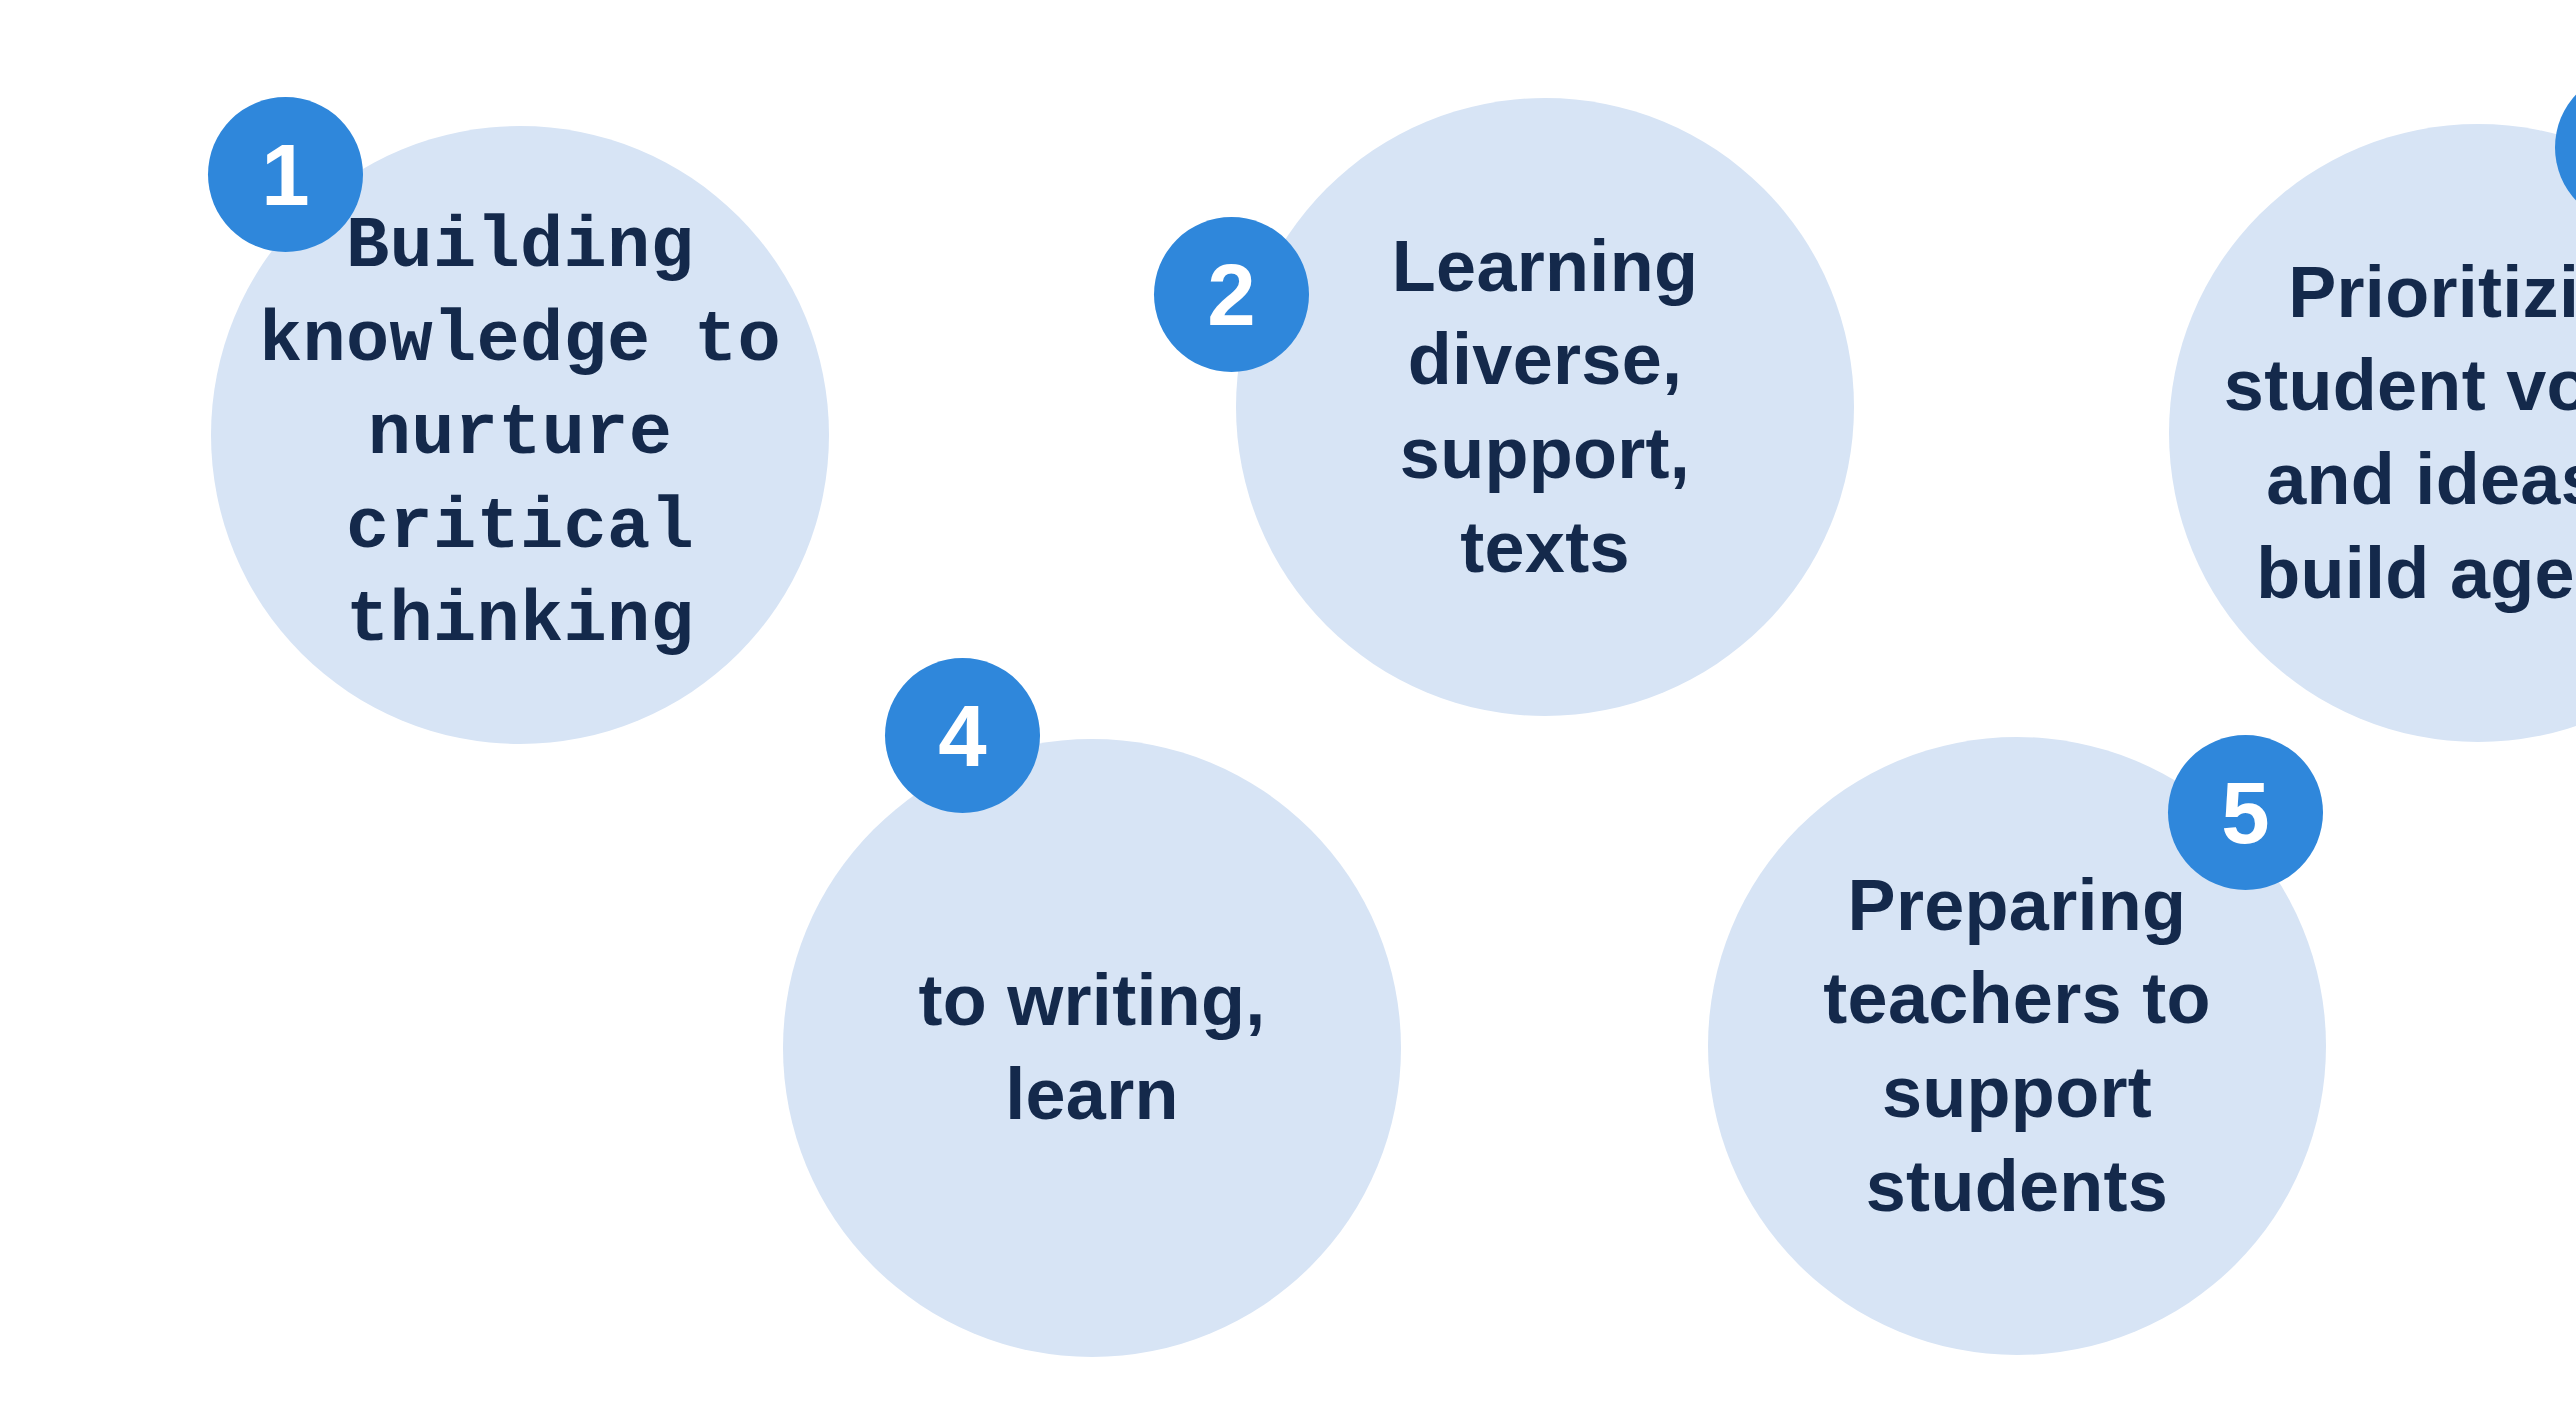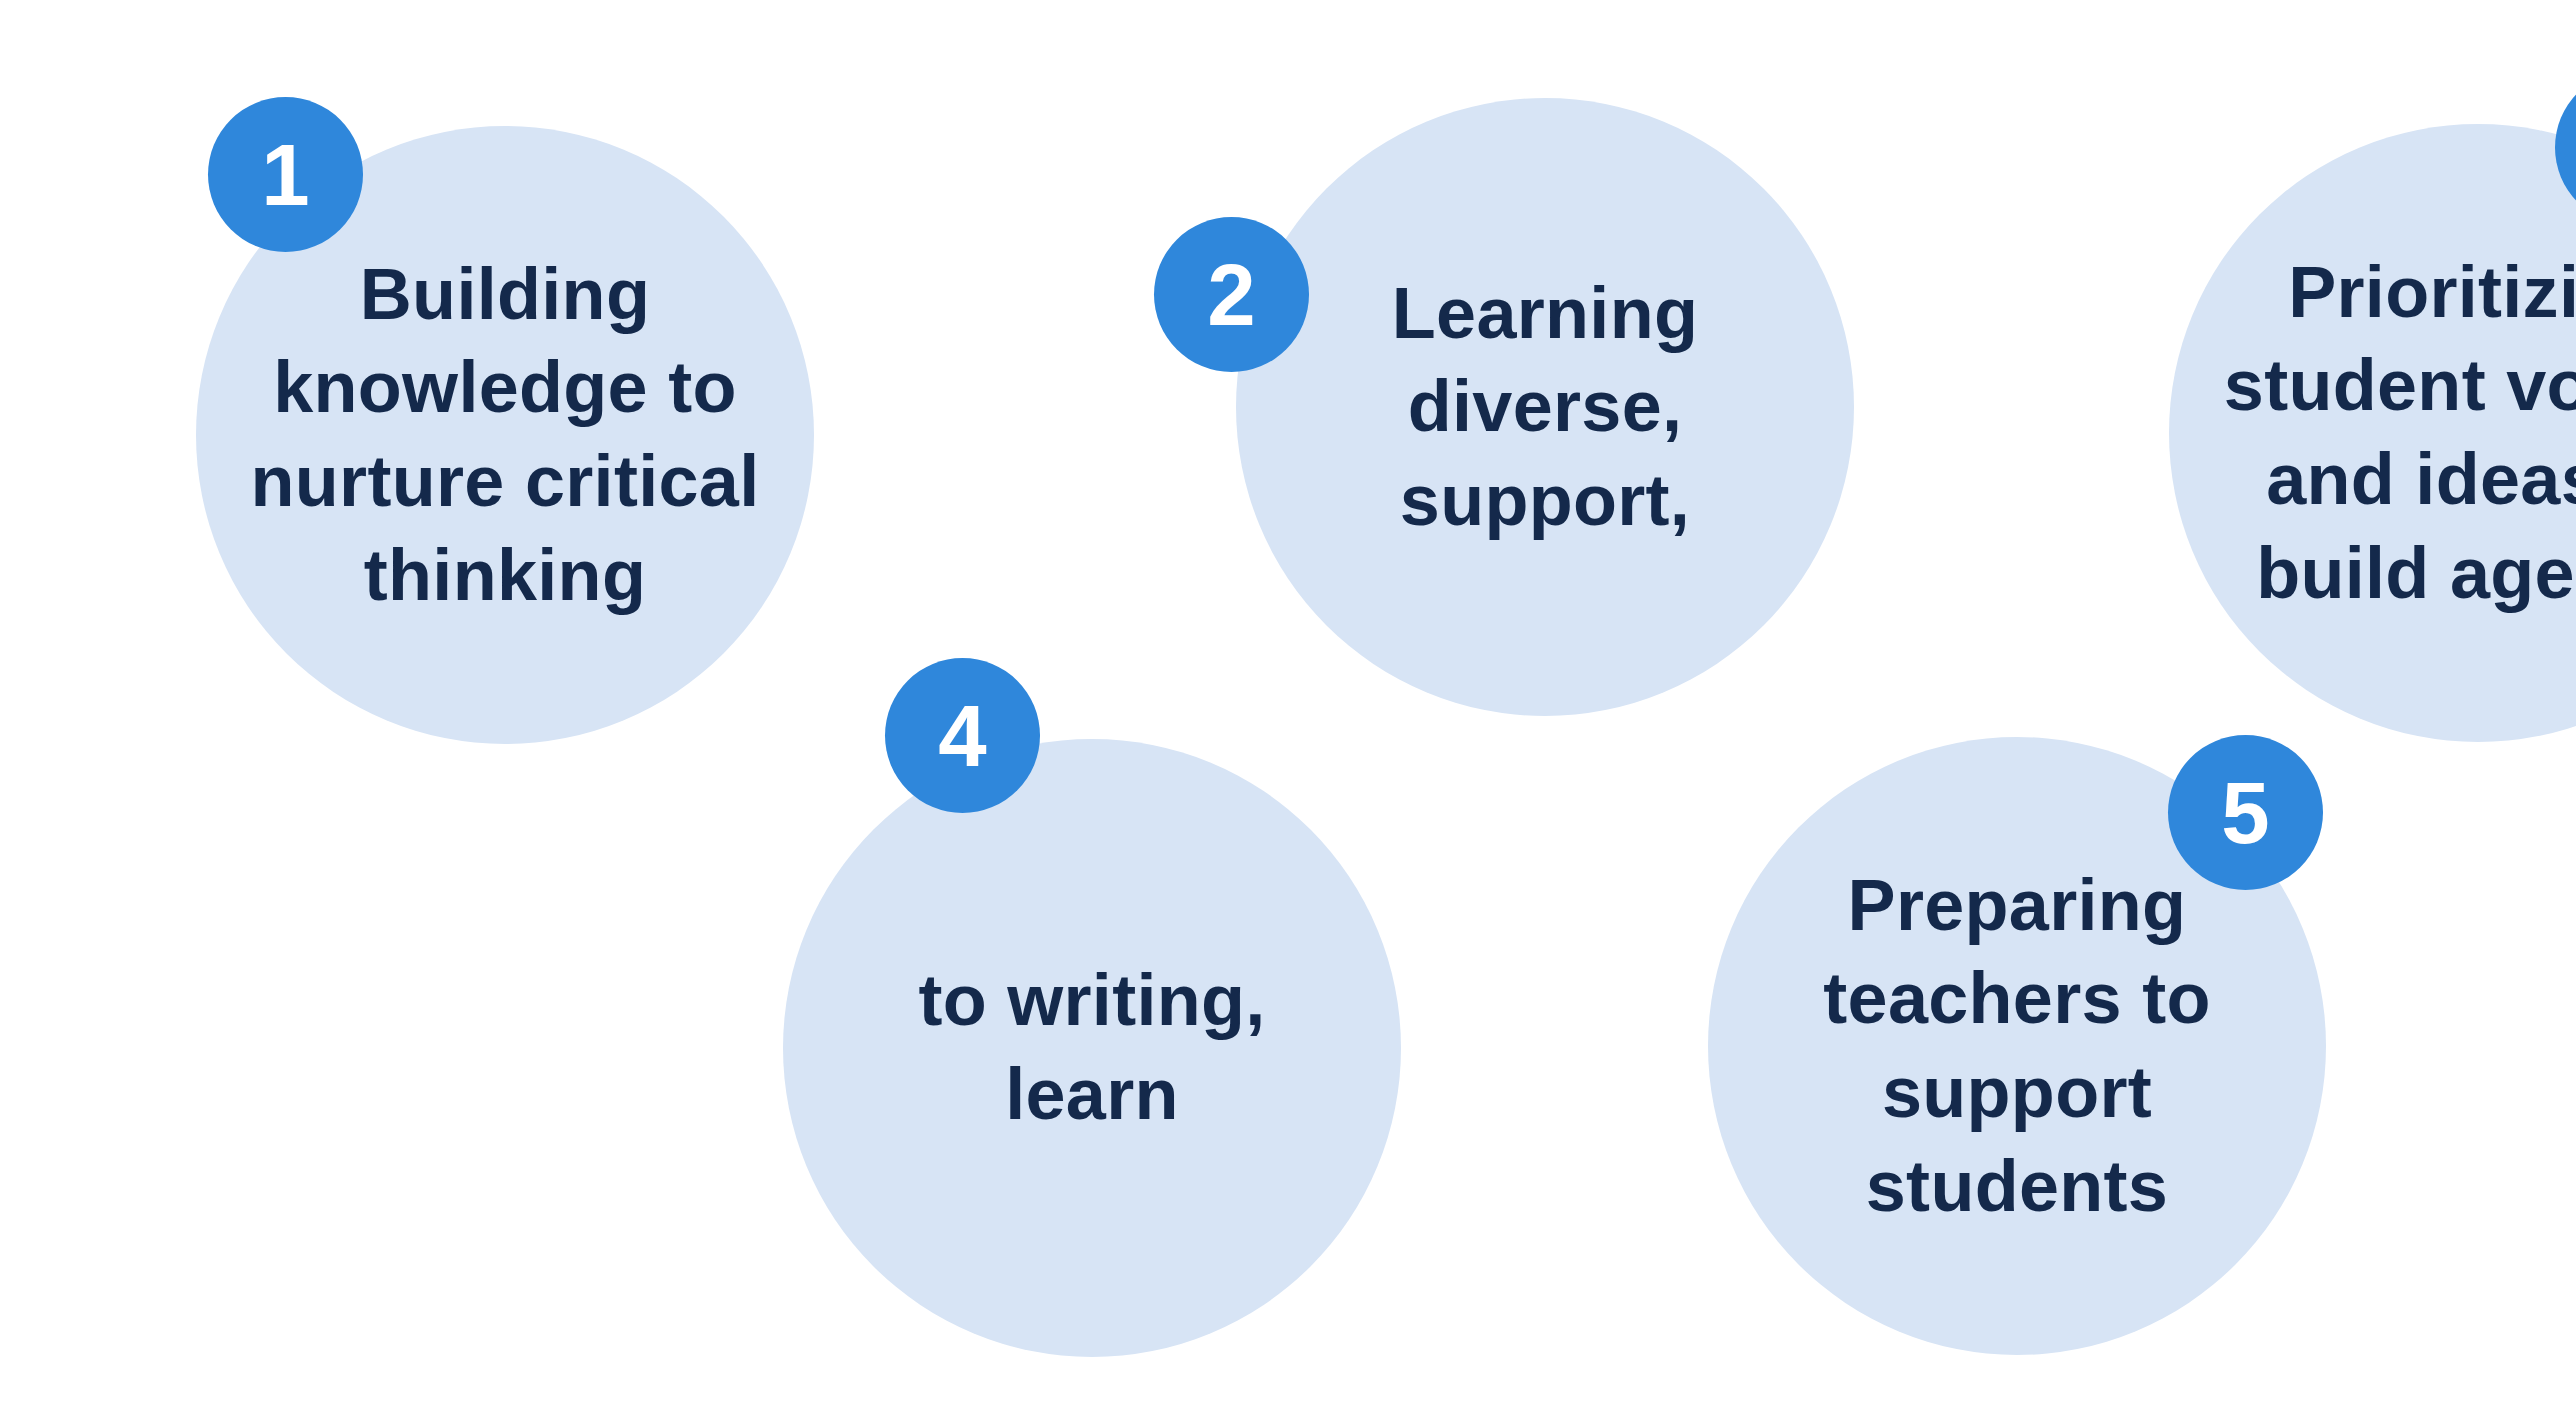--- a/index.html
+++ b/index.html
@@ -53,35 +53,36 @@
     align-items: center;
     justify-content: center;
     font-size: 87px;
     font-weight: 700;
     z-index: 2;
   }
 </style>
 </head>
 <body>
 
-<div class="bubble" style="left:196px; top:126px;">
+<div class="bubble" style="left:211px; top:126px;font-family:Liberation Mono, monospace;">
   <div class="bubble-lines">
     <div>Building</div>
     <div>knowledge to</div>
     <div>nurture critical</div>
     <div>thinking</div>
   </div>
 </div>
 <div class="badge" style="left:208px; top:97px;">1</div>
 
 <div class="bubble" style="left:1236px; top:98px;">
   <div class="bubble-lines">
     <div>Learning</div>
     <div>diverse,</div>
     <div>support,</div>
+    <div>texts</div>
   </div>
 </div>
 <div class="badge" style="left:1154px; top:217px;">2</div>
 
 <div class="bubble" style="left:2169px; top:124px;">
   <div class="bubble-lines">
     <div>Prioritizing</div>
     <div>student voices</div>
     <div>and ideas to</div>
     <div>build agency</div>

